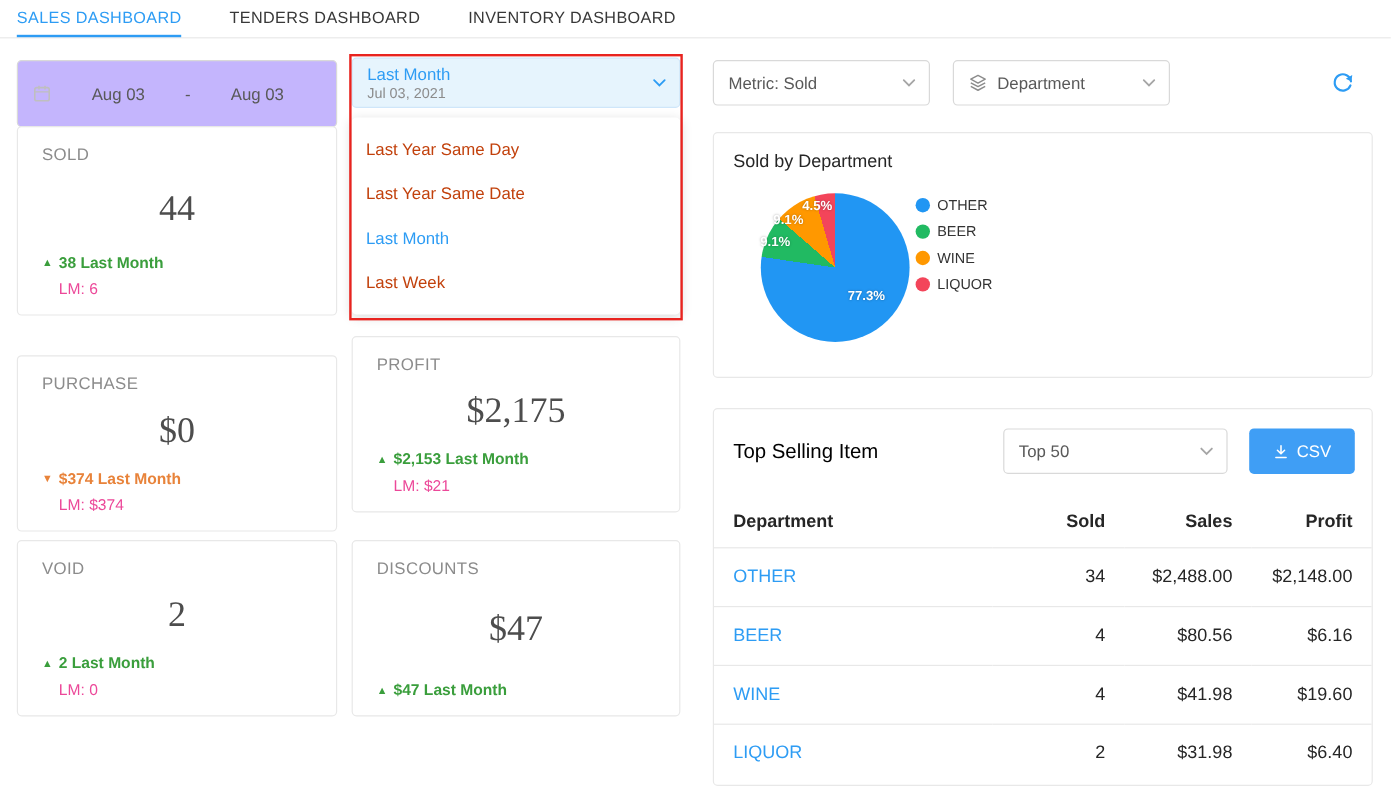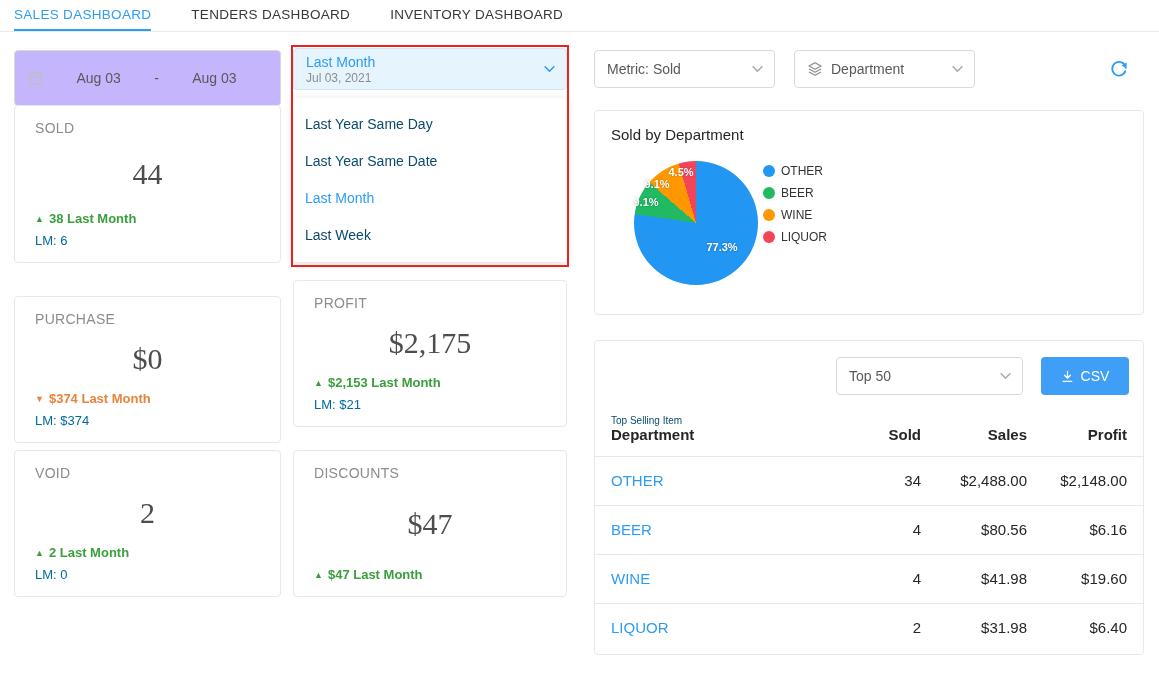--- a/index.html
+++ b/index.html
@@ -39,58 +39,58 @@
   
   .compare { position:absolute; left:293px; top:48px; width:274px; height:42px;
     background:#e6f4fd; border:1px solid #cfe6fa; border-radius:4px;
     padding:4px 30px 4px 12px; cursor:pointer; }
   .compare .v { font-size:14px; color:#2d9cf4; line-height:18px; }
   .compare .sub { font-size:12px; color:#8c8c8c; line-height:15px; }
   .compare .chev { position:absolute; right:11px; top:50%; transform:translateY(-50%); display:flex; }
   .compare-menu { position:absolute; left:293px; top:98px; width:274px; background:#fff;
     border-radius:4px; box-shadow:0 2px 10px rgba(0,0,0,.15); padding:8px 0; z-index:5; }
   .compare-menu .opt { height:37px; line-height:37px; padding:0 12px; font-size:14px;
-    color:#0c4a6e; cursor:pointer; }
+    color:#c2410c; cursor:pointer; }
   .compare-menu .opt.selected { color:#2d9cf4; }
   .annotation { position:absolute; left:291px; top:45px; width:278px; height:222px;
     border:2px solid #e8231f; z-index:6; pointer-events:none; }
 
   
   .card { position:absolute; background:#fff; border:1px solid #e8e8e8; border-radius:4px; }
   .stat-card { display:flex; flex-direction:column; padding:14px 20px; }
   .card-sold      { left:14px;  top:105px; width:267px; height:158px; }
   .card-purchase  { left:14px;  top:296px; width:267px; height:147px; }
   .card-void      { left:14px;  top:450px; width:267px; height:147px; }
   .card-profit    { left:293px; top:280px; width:274px; height:147px; }
   .card-discounts { left:293px; top:450px; width:274px; height:147px; }
   .stat-label { font-size:14px; color:#8c8c8c; letter-spacing:.3px; }
   .stat-value { flex:1; display:flex; align-items:center; justify-content:center;
     font-size:30px; color:#4d4d4d;font-family:Liberation Serif, serif; }
   .stat-change { font-size:13px; font-weight:700; display:flex; align-items:center; gap:5px; }
   .stat-change .arrow { font-size:9px; }
   .stat-change.up { color:#3a9e3c; }
   .stat-change.down { color:#e8833a; }
-  .stat-lm { font-size:13px; color:#0369a1; margin-top:7px; }
+  .stat-lm { font-size:13px; color:#ec4899; margin-top:7px;margin-left:14px; }
 
   
   .pie-card { left:594px; top:110px; width:550px; height:205px; }
   .card-title { position:absolute; left:16px; top:15px; font-size:15px; color:#262626; }
   .pie { position:absolute; left:39px; top:50px; width:124px; height:124px; border-radius:50%; }
   .pie-label { position:absolute; transform:translate(-50%,-50%); font-size:11px;
     font-weight:700; color:#fff; text-shadow:0 0 2px rgba(0,0,0,.35); white-space:nowrap; }
   .pl0 { left:88px; top:86px; } .pl1 { left:12px; top:41px; }
   .pl2 { left:23px; top:23px; } .pl3 { left:47px; top:11px; }
   .legend { position:absolute; left:168px; top:49px; }
   .legend-item { display:flex; align-items:center; height:22px; gap:6px; cursor:pointer; }
   .legend-dot { width:12px; height:12px; border-radius:50%; background:#ccc; }
   .legend-label { font-size:12px; color:#333; }
 
   
   .top-card { left:594px; top:340px; width:550px; height:315px; }
-  .ts-title { position:absolute; left:16px; top:26px; font-size:10px; color:#0c4a6e;margin-top:48px; }
+  .ts-title { position:absolute; left:16px; top:26px; font-size:17px; color:#000000; }
   .limit-select { left:241px; top:16px; width:187px; }
   .csv-btn { position:absolute; left:446px; top:16px; width:88px; height:38px;
     background:#3f9ef5; color:#fff; border:none; border-radius:4px; font-size:14px;
     display:flex; align-items:center; justify-content:center; gap:7px; cursor:pointer; }
   .ts-table { position:absolute; left:0; top:73px; width:100%; border-collapse:collapse; }
   .c-sold { width:110px; } .c-sales { width:106px; } .c-profit { width:100px; }
   .ts-table th, .ts-table td { padding:0 16px; font-size:15px; text-align:right; }
   .ts-table th { height:42px; font-weight:700; color:#262626; border-bottom:1px solid #e8e8e8; }
   .ts-table td { height:49px; color:#262626; border-bottom:1px solid #e8e8e8; }
   .ts-table th:first-child, .ts-table td:first-child { text-align:left; }

